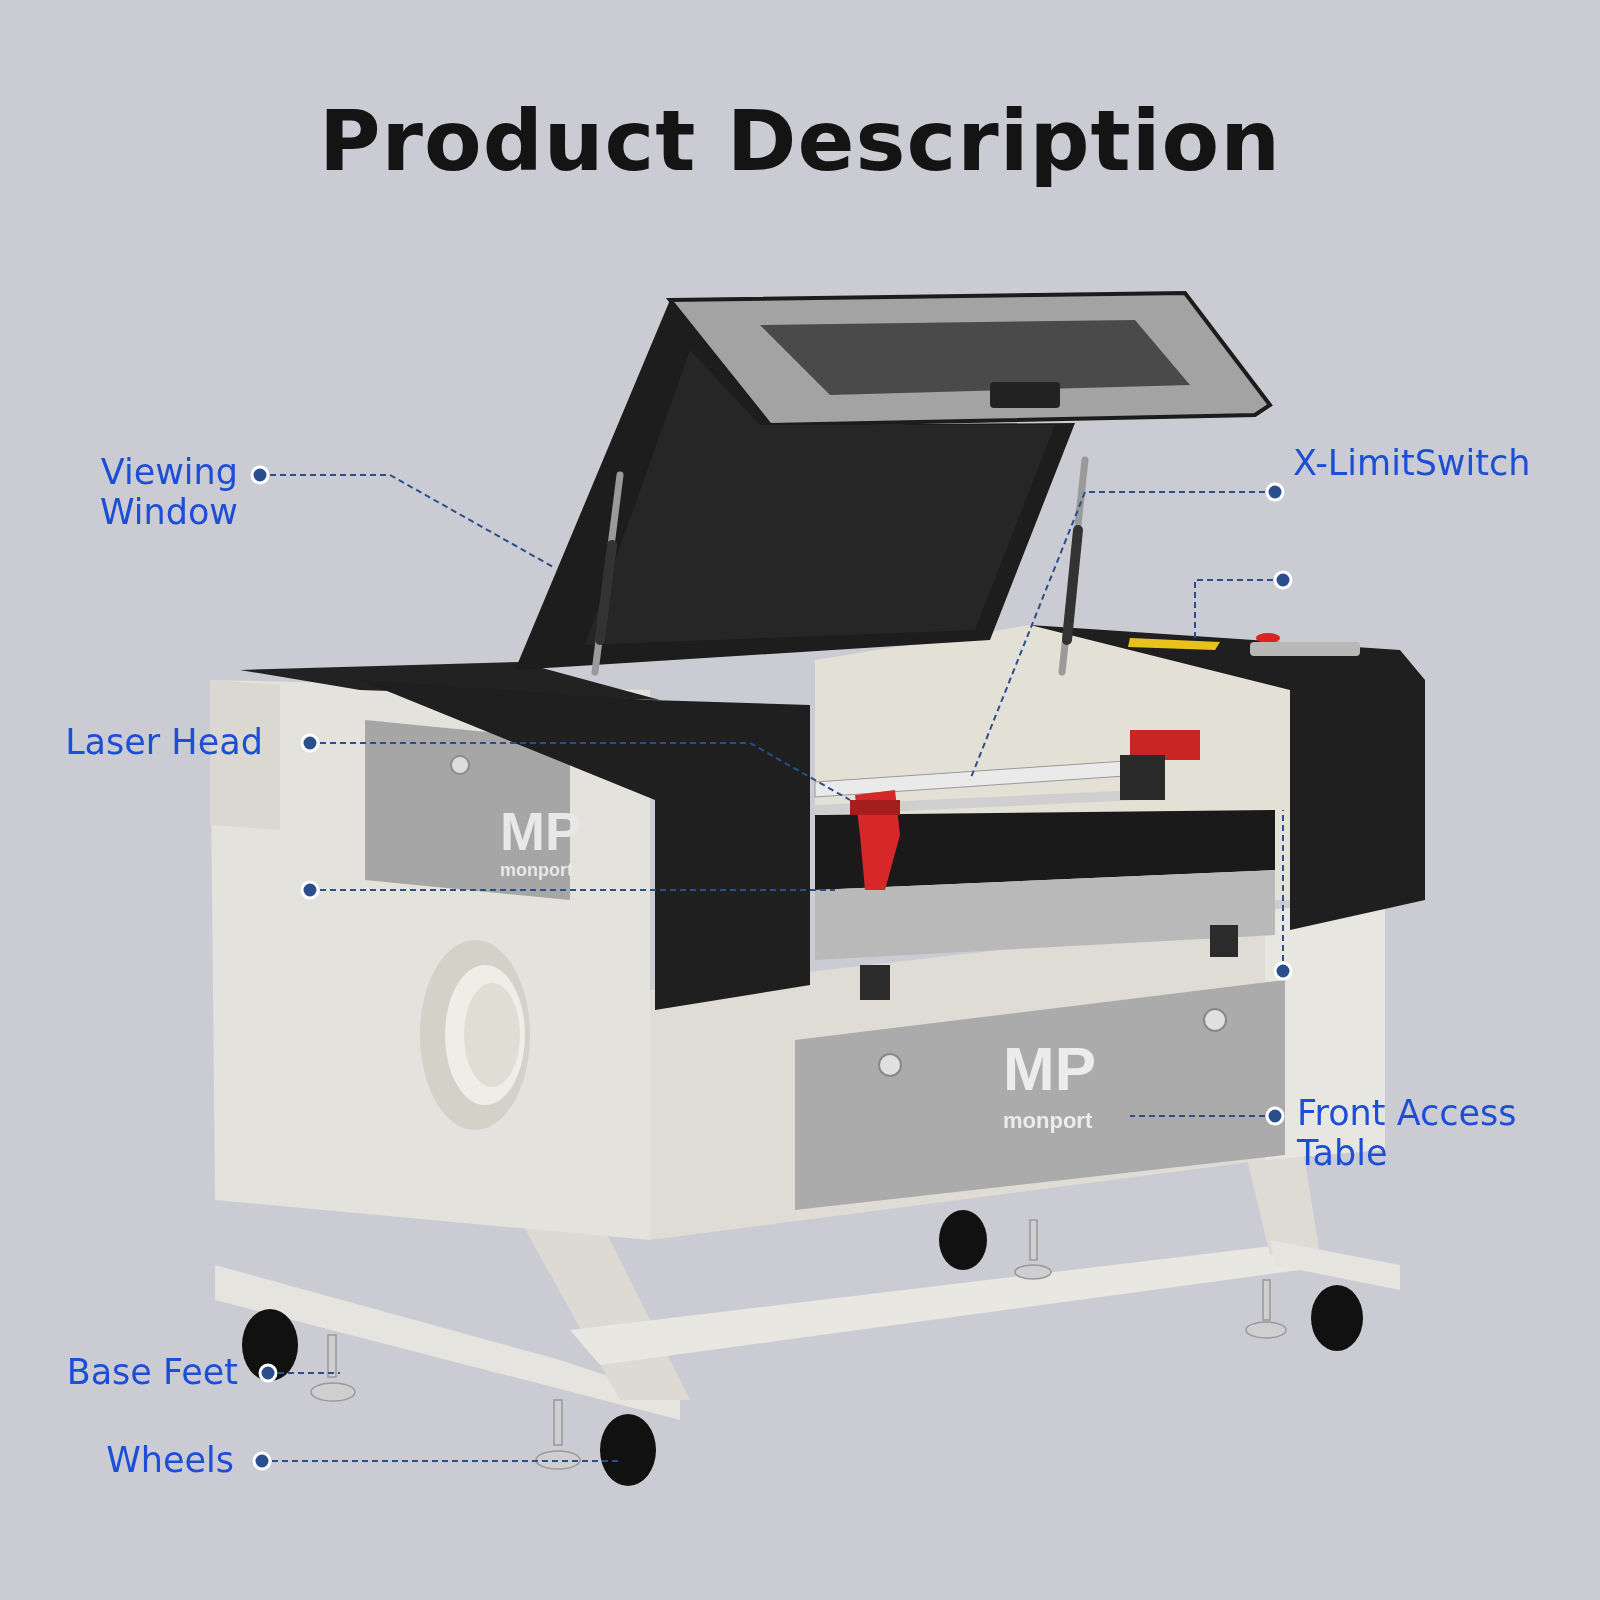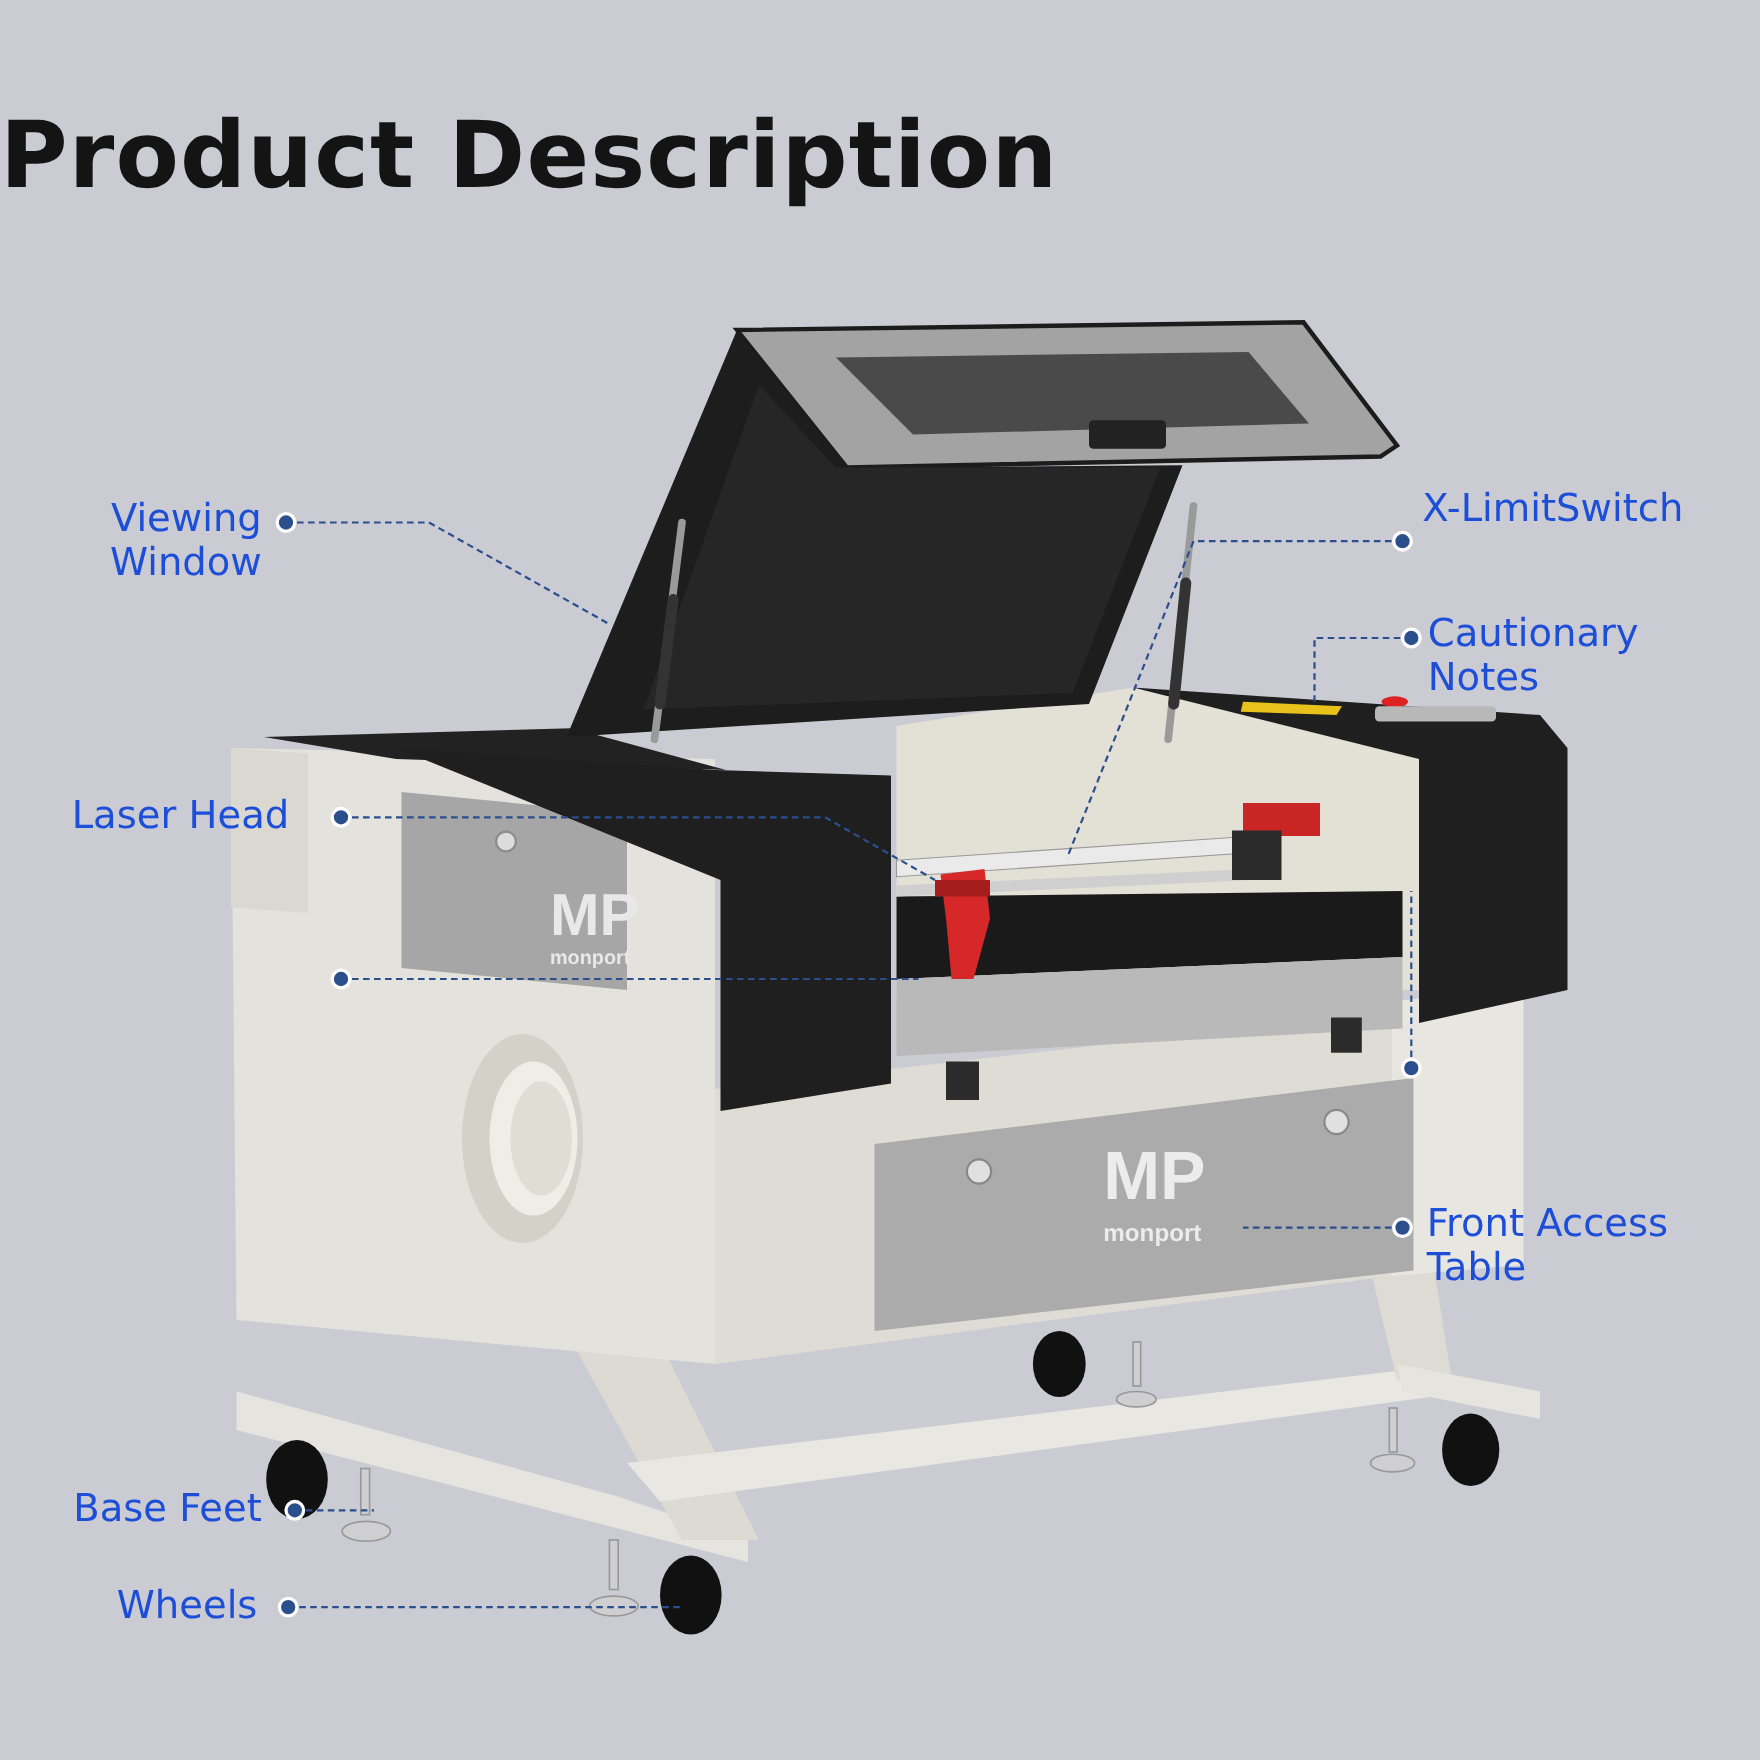--- a/index.html
+++ b/index.html
@@ -5,21 +5,21 @@
   * { box-sizing: border-box; margin: 0; padding: 0; }
   html, body { width: 1600px; height: 1600px; overflow: hidden; }
   body {
     background: #cbcbd4;
     font-family: "DejaVu Sans", "Liberation Sans", sans-serif;
     position: relative;
     color: #2a2a2a;
   }
   .title {
     position: absolute; left: 0; right: 0; top: 92px;
-    text-align: left; font-size: 84px; font-weight: bold;
+    text-align: center; font-size: 84px; font-weight: bold;
     color: #141414; letter-spacing: 1px;
   }
   .stage { position: absolute; left: 0; top: 0; width: 1600px; height: 1600px; }
   .label {
     position: absolute; font-size: 35px; line-height: 40px;
     color: #1d4ed8; white-space: pre-line;
   }
   .label.right-align { text-align: right; }
   svg.art { position: absolute; left: 0; top: 0; }
 </style>
@@ -154,18 +154,16 @@
     </g>
   </svg>
 
   <div class="label right-align" style="left:60px; top:452px; width:178px;">Viewing
 Window</div>
   <div class="label right-align" style="left:40px; top:722px; width:248px;text-align:center;">Laser Head</div>
   <div class="label right-align" style="left:40px; top:1352px; width:198px;">Base Feet</div>
   <div class="label right-align" style="left:48px; top:1440px; width:186px;">Wheels</div>
 
   <div class="label" style="left:1293px; top:443px;">X-LimitSwitch</div>
-  <div class="label" style="left:1298px; top:556px;">Cautionary
-Notes</div>
   <div class="label" style="left:1297px; top:1093px;">Front Access
 Table</div>
 
 </div>
 
 </body></html>

